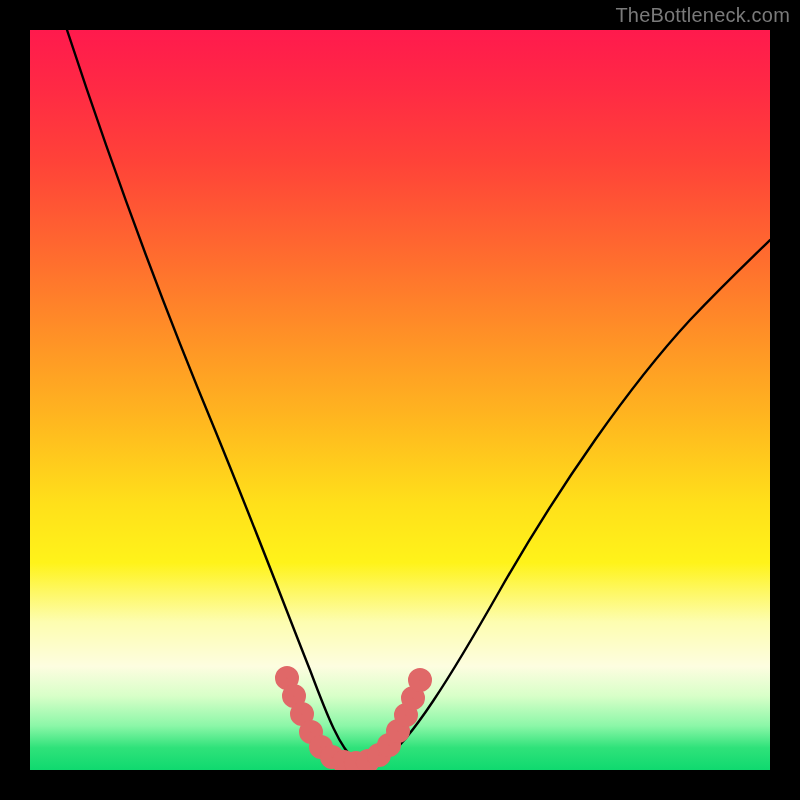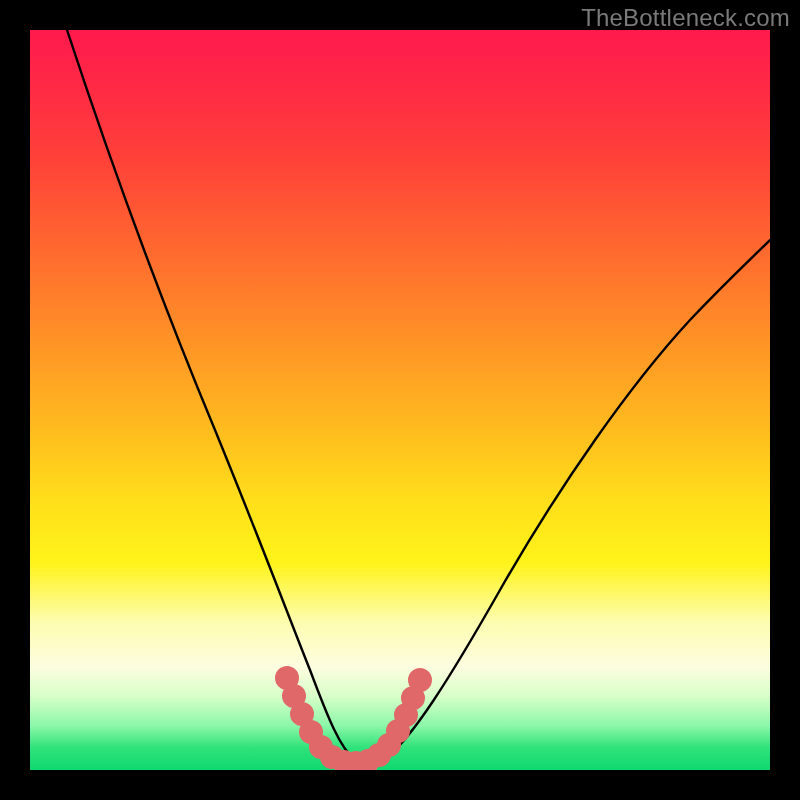--- a/index.html
+++ b/index.html
@@ -40,21 +40,21 @@
       #8cf7a8 94%,
       #2fe27a 97%,
       #0fd96f 100%
     );
   }
   .watermark {
     position: absolute;
     top: 4px;
     right: 10px;
     color: #7a7a7a;
-    font-size: 24px;
+    font-size: 20px;
     font-weight: 500;
     letter-spacing: 0.2px;
     user-select: none;
   }
   svg.curve {
     position: absolute;
     left: 0;
     top: 0;
     width: 740px;
     height: 740px;

